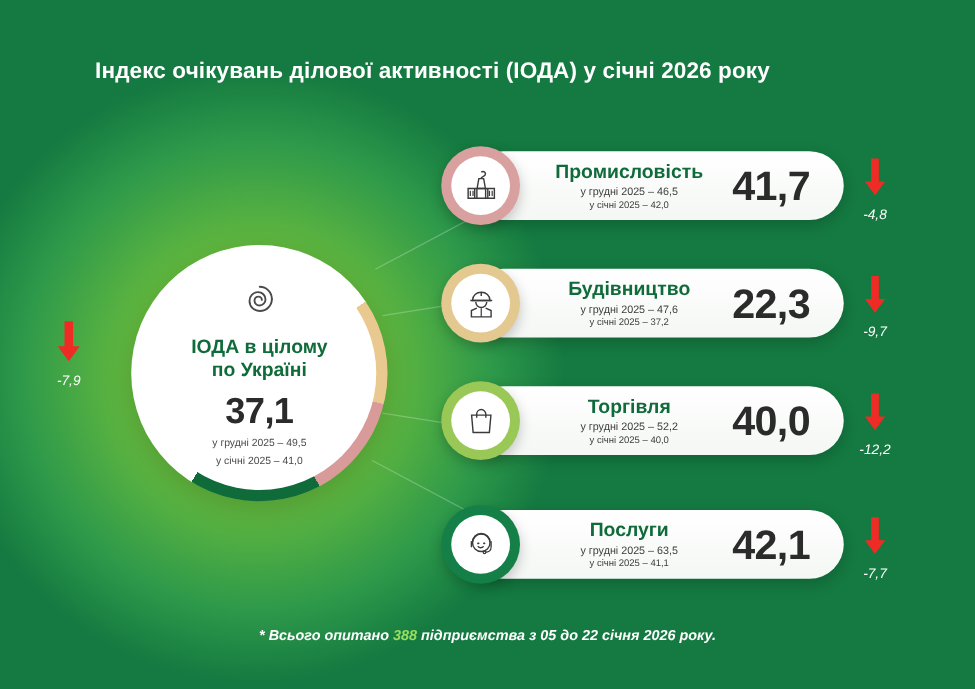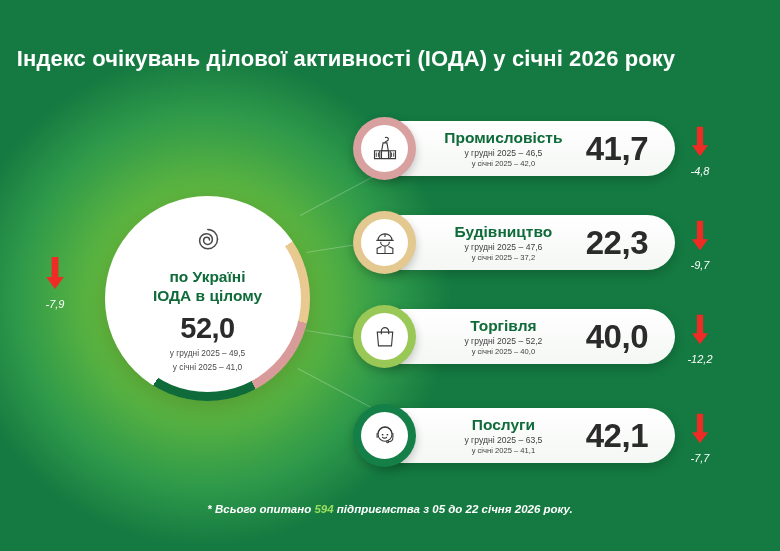--- a/index.html
+++ b/index.html
@@ -17,21 +17,21 @@
       linear-gradient(180deg,#147a41 0%,#127c42 50%,#0f7a40 100%);
   }
   .conn{
     position:absolute;height:1px;background:rgba(255,255,255,.25);
     transform-origin:0 0;pointer-events:none;
   }
 
   
   .title{
     position:absolute;left:0;top:46px;width:692px;text-align:center;
-    color:#ffffff;font-size:22px;font-weight:bold;letter-spacing:.1px;
+    color:#ffffff;font-size:18px;font-weight:bold;letter-spacing:.1px;
   }
 
   
   .donut-wrap{position:absolute;left:105px;top:196px;width:205px;height:205px;}
   .donut-ring{
     position:absolute;inset:0;border-radius:50%;
     background:conic-gradient(from 0deg,
       #ffffff 0deg 56deg,
       #e9c98f 56deg 104deg,
       #d99a9a 104deg 152deg,
@@ -112,24 +112,24 @@
   <div class="donut-wrap">
     <div class="donut-ring"></div>
     <div class="donut-hole">
       <span class="swirl">
         <svg width="36" height="36" viewBox="0 0 36 36">
           <path d="M27.5 18.2c0 5.4-4.3 9.6-9.6 9.6-4.6 0-8.3-3.6-8.3-8.1 0-3.9 3.1-7 6.9-7 3.3 0 5.9 2.6 5.9 5.8 0 2.7-2.2 4.9-4.8 4.9-2.2 0-4-1.8-4-3.9 0-1.8 1.4-3.2 3.2-3.2 1.5 0 2.7 1.2 2.7 2.6" fill="none" stroke="#4a4a4a" stroke-width="1.5" stroke-linecap="round"></path>
           <path d="M27.5 18.2c0-5.4-4.3-9.8-9.7-9.8" fill="none" stroke="#4a4a4a" stroke-width="1.5" stroke-linecap="round"></path>
         </svg>
       </span>
       <div class="donut-label">
+        <div>ІОДА в цілому</div>
         <div>по Україні</div>
-        <div>ІОДА в цілому</div>
-      </div>
-      <div class="donut-value">52,0</div>
+      </div>
+      <div class="donut-value">37,1</div>
       <div class="donut-sub">у грудні 2025 – 49,5</div>
       <div class="donut-sub">у січні 2025 – 41,0</div>
     </div>
   </div>
 
   <div class="delta" style="left:25px;top:255px;">
     <span class="arrow">
       <svg width="24" height="36" viewBox="0 0 24 36">
         <path d="M8.6 2h6.8v20h5.4L12 34 3.2 22h5.4z" fill="#ee2b24"></path>
       </svg>
@@ -241,15 +241,15 @@
   </div>
   <div class="delta" style="left:670px;top:412px;">
     <span class="arrow">
       <svg width="22" height="33" viewBox="0 0 24 36">
           <path d="M8.6 2h6.8v20h5.4L12 34 3.2 22h5.4z" fill="#ee2b24"></path>
         </svg>
     </span>
     <span class="dval">-7,7</span>
   </div>
 
-  <div class="footnote"><span>* Всього опитано </span><span class="hl">594</span><span> підприємства з 05 до 22 січня 2026 року.</span></div>
+  <div class="footnote"><span>* Всього опитано </span><span class="hl">388</span><span> підприємства з 05 до 22 січня 2026 року.</span></div>
 
 </div>
 
 </body></html>

